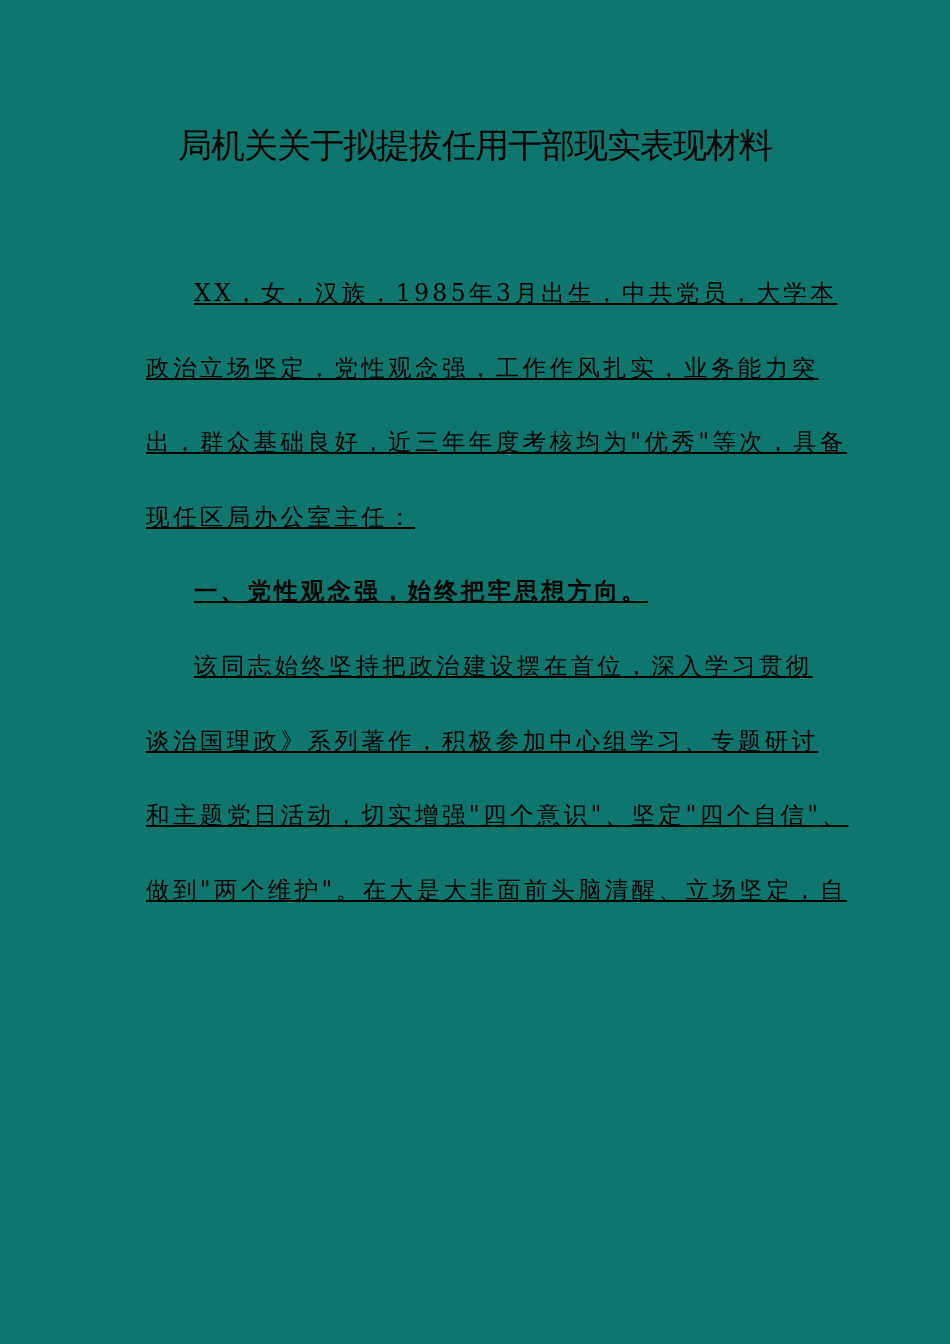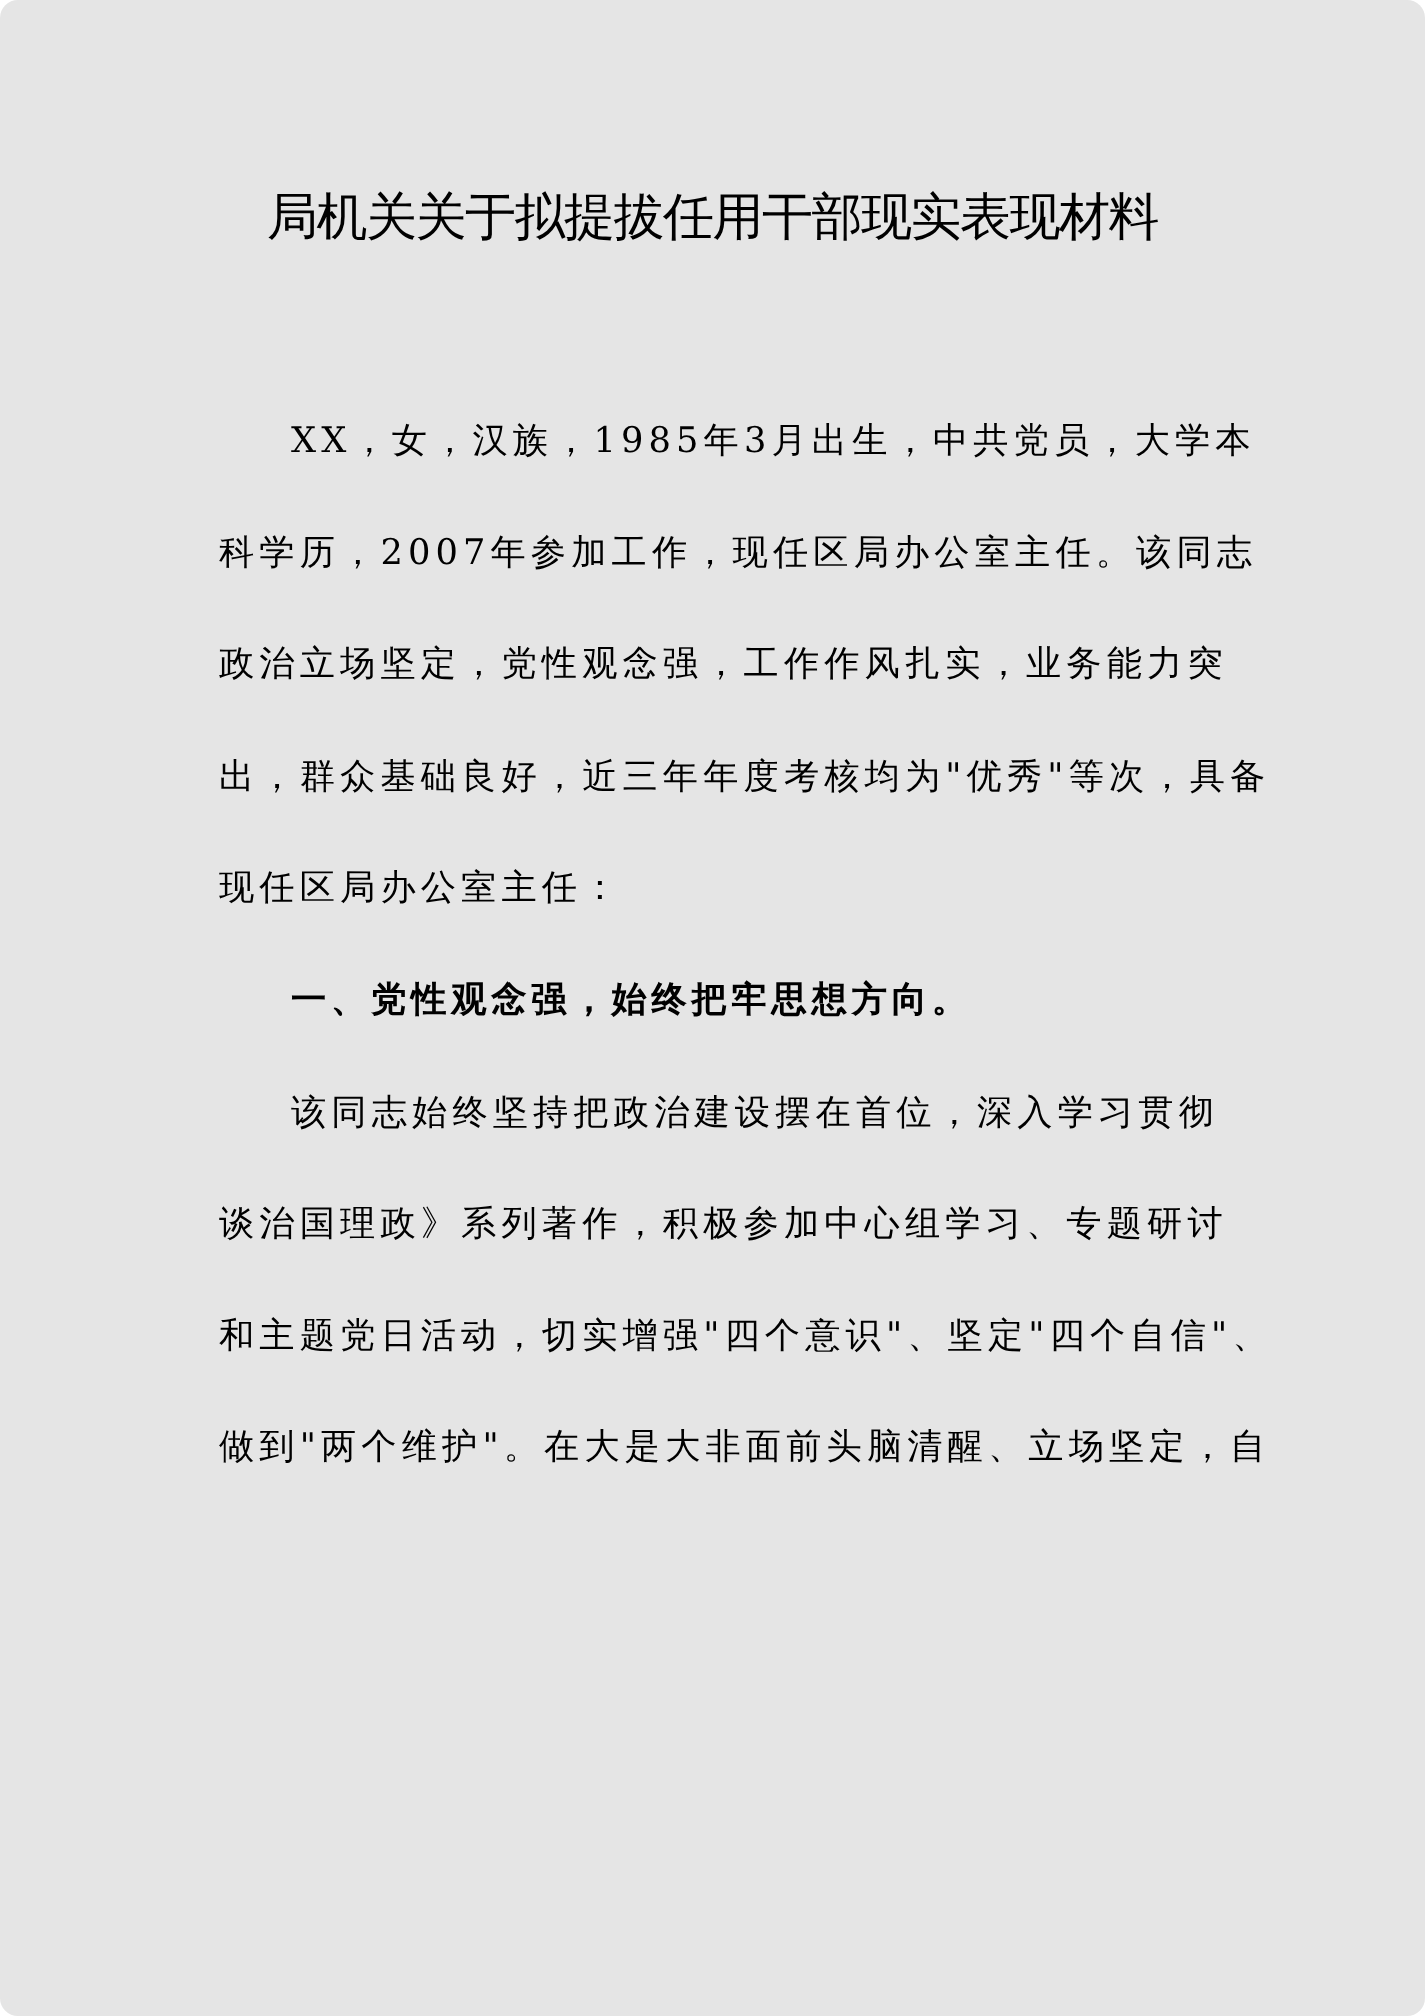--- a/index.html
+++ b/index.html
@@ -13,22 +13,21 @@
       position: relative;
       overflow: hidden;
       color: #000000;
     }
     .page {
       position: absolute;
       left: 0;
       top: 0;
       width: 950px;
       height: 1344px;
-      background: #e5e5e5;
-      border-radius: 12px;
+      background: #0f766e;
     }
     .title {
       position: absolute;
       left: 0;
       top: 122px;
       width: 950px;
       text-align: center;
       font-family: "DejaVu Sans", "Liberation Sans", sans-serif;
       font-size: 34px;
       line-height: 46px;
@@ -43,39 +42,39 @@
       width: 660px;
       font-family: "DejaVu Serif", "Liberation Serif", serif;
       font-size: 23.5px;
       color: #000;
     }
     .line {
       height: 74.6px;
       line-height: 46px;
       white-space: nowrap;
       letter-spacing: 3.4px;
+      text-decoration: underline;
     }
     .line.indent {
       padding-left: 48px;
     }
     .line.heading {
       font-weight: bold;
       padding-left: 48px;
       letter-spacing: 3.2px;
     }
   </style>
 </head>
 <body>
 
 <div class="page">
   <div class="title">局机关关于拟提拔任用干部现实表现材料</div>
 
   <div class="body-text">
     <div class="line indent">XX，女，汉族，1985年3月出生，中共党员，大学本</div>
-    <div class="line">科学历，2007年参加工作，现任区局办公室主任。该同志</div>
     <div class="line">政治立场坚定，党性观念强，工作作风扎实，业务能力突</div>
     <div class="line">出，群众基础良好，近三年年度考核均为"优秀"等次，具备</div>
     <div class="line">现任区局办公室主任：</div>
     <div class="line heading">一、党性观念强，始终把牢思想方向。</div>
     <div class="line indent">该同志始终坚持把政治建设摆在首位，深入学习贯彻</div>
     <div class="line">谈治国理政》系列著作，积极参加中心组学习、专题研讨</div>
     <div class="line">和主题党日活动，切实增强"四个意识"、坚定"四个自信"、</div>
     <div class="line">做到"两个维护"。在大是大非面前头脑清醒、立场坚定，自</div>
   </div>
 </div>

